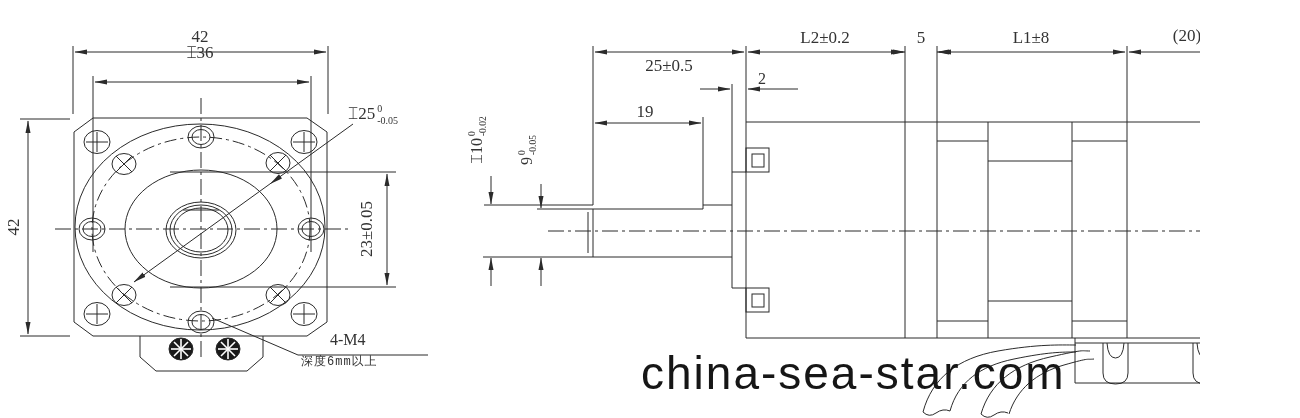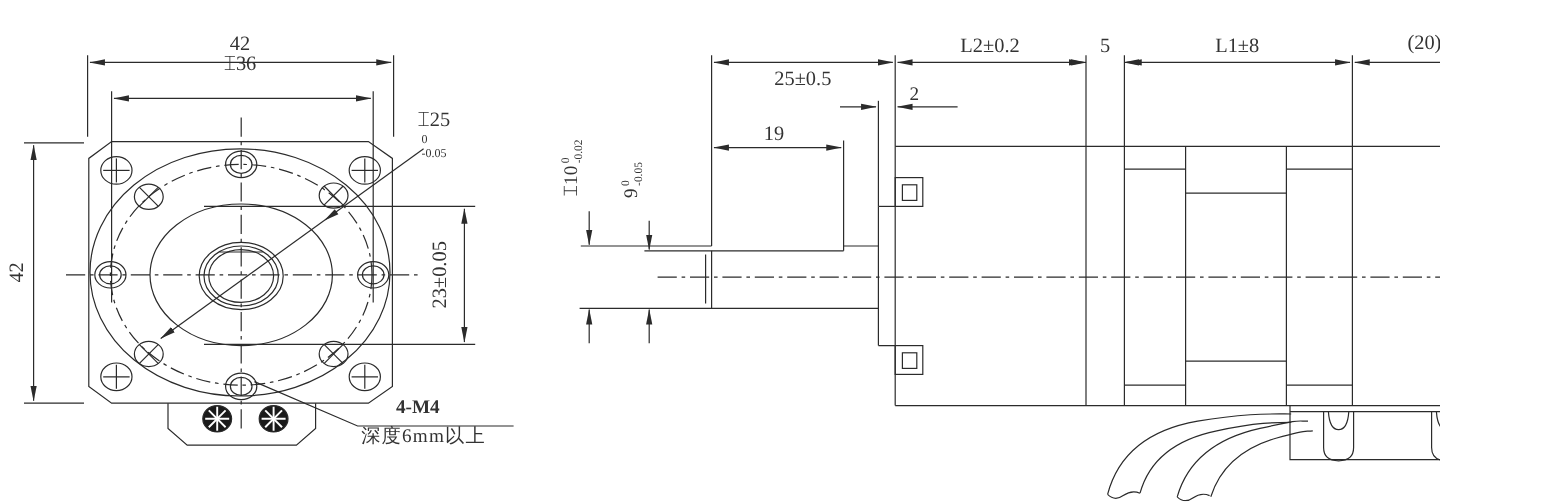--- a/index.html
+++ b/index.html
@@ -7,21 +7,21 @@
           font-family:"Liberation Serif",serif;}
   svg.lines{position:absolute;left:0;top:0;}
   .dim{position:absolute;font-family:"Liberation Serif",serif;font-size:17px;color:#333;
        white-space:nowrap;line-height:1;}
   .ctr{display:flex;justify-content:center;align-items:center;text-align:center;}
   .row{display:flex;align-items:center;gap:2px;}
   .tol{display:inline-flex;flex-direction:column;font-size:10px;line-height:1.15;
        transform:translateY(1px);}
   .tol i{font-style:normal;display:block;text-align:left;}
   .vert{transform:rotate(-90deg);transform-origin:center center;}
-  .cjk{font-size:16px;letter-spacing:1px;}
+  .cjk{font-size:12px;letter-spacing:1px;font-family:Liberation Mono, monospace;}
   .watermark{position:absolute;left:641px;top:346px;font-family:"Liberation Sans",sans-serif;
        font-size:46px;font-weight:400;letter-spacing:2px;color:#161616;}
 </style>
 </head>
 <body>
 
 <div class="canvas">
 
 <svg class="lines" width="1300" height="418" viewBox="0 0 1300 418">
   <defs>
@@ -228,32 +228,32 @@
         <line x1="541" y1="184" x2="541" y2="208" marker-end="url(#arr)"></line>
         <line x1="541" y1="286" x2="541" y2="258" marker-end="url(#arr)"></line>
       </g>
     </g>
   </g>
 </svg>
 
 <div class="dim ctr" style="left:180px;top:28px;width:40px;">42</div>
 <div class="dim ctr" style="left:175px;top:44px;width:50px;">⌶36</div>
 
-<div class="dim row" style="left:348px;top:91px;flex-direction:column;">
+<div class="dim row" style="left:348px;top:102px;">
   <span>⌶25</span>
   <span class="tol">
     <i>0</i>
     <i>-0.05</i>
   </span>
 </div>
 
 <div class="dim ctr vert" style="left:-5px;top:217px;width:36px;height:20px;">42</div>
 <div class="dim ctr vert" style="left:321px;top:220px;width:90px;height:18px;">23±0.05</div>
 
-<div class="dim" style="left:330px;top:332px;font-size:16px;font-weight:bold;">4-M4</div>
+<div class="dim" style="left:330px;top:332px;font-size:16px;">4-M4</div>
 <div class="dim cjk" style="left:301px;top:356px;">深度6mm以上</div>
 
 <div class="dim ctr" style="left:619px;top:29px;width:100px;margin-top:28px;">25±0.5</div>
 <div class="dim ctr" style="left:775px;top:29px;width:100px;">L2±0.2</div>
 <div class="dim ctr" style="left:901px;top:29px;width:40px;">5</div>
 <div class="dim ctr" style="left:981px;top:29px;width:100px;">L1±8</div>
 <div class="dim ctr" style="left:1147px;top:27px;width:80px;">(20)</div>
 <div class="dim ctr" style="left:752px;top:71px;width:20px;font-size:16px;">2</div>
 <div class="dim ctr" style="left:625px;top:103px;width:40px;">19</div>
 
@@ -266,14 +266,15 @@
 </div>
 
 <div class="dim row vert" style="left:492px;top:140px;width:70px;height:20px;justify-content:center;font-size:16px;">
   <span>9</span>
   <span class="tol" style="font-size:9.5px;">
     <i>0</i>
     <i>-0.05</i>
   </span>
 </div>
 
+<div class="watermark">china-sea-star.com</div>
 
 </div>
 
 </body></html>

